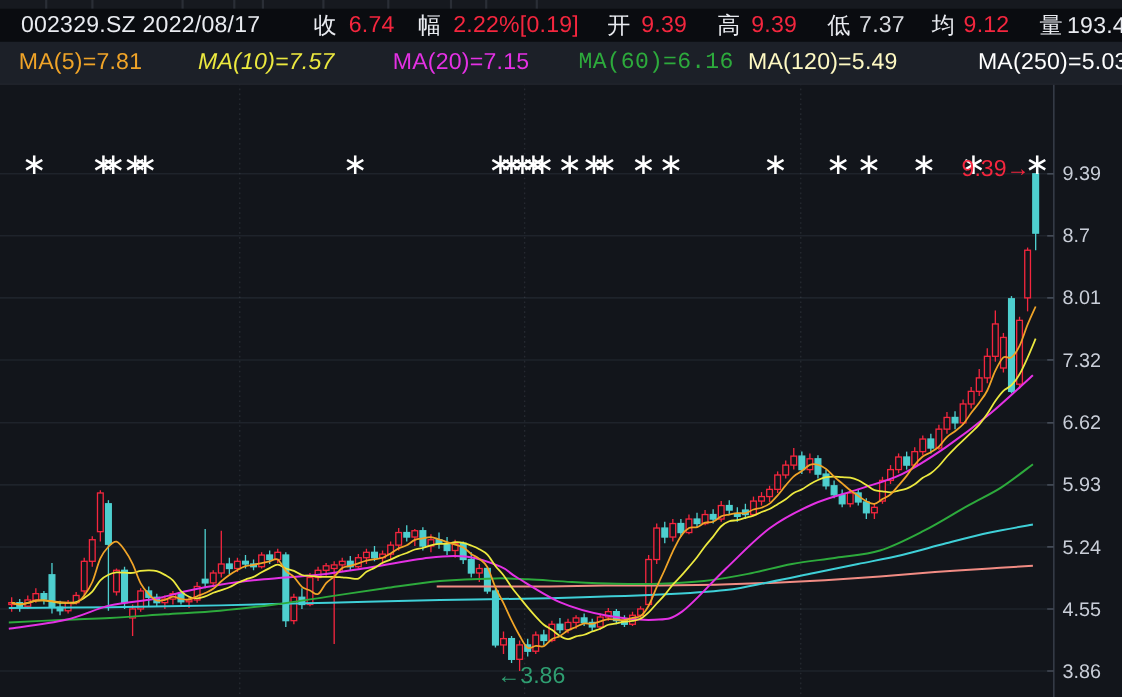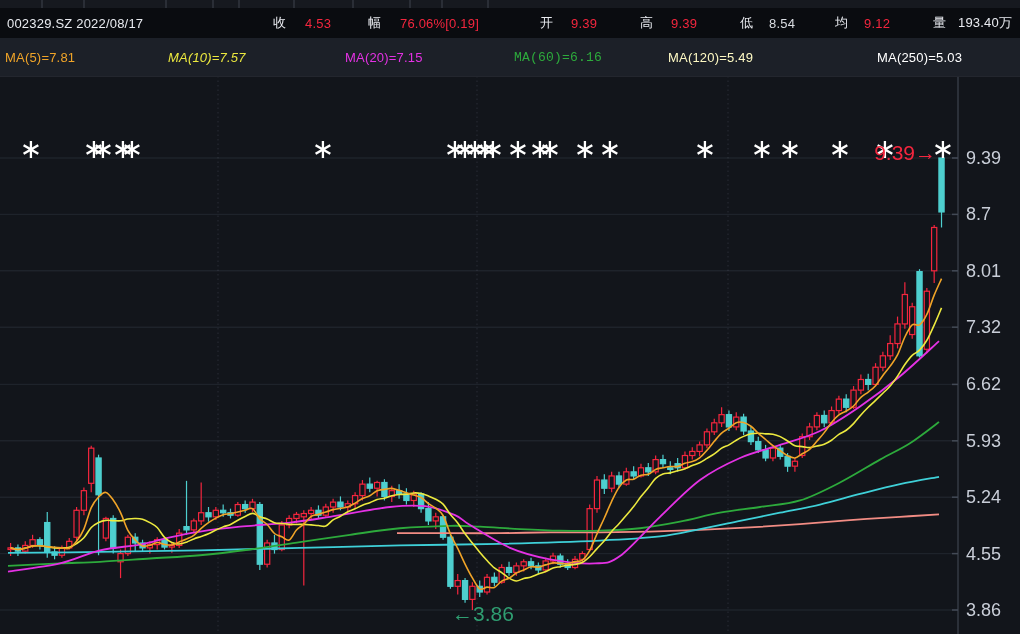--- a/index.html
+++ b/index.html
@@ -4,21 +4,21 @@
 <style>
   html,body{margin:0;padding:0;background:#000;}
   .screen{position:relative;width:1020px;height:634px;background:#12151b;overflow:hidden;
           font-family:"Liberation Sans",sans-serif;}
   .top-strip{position:absolute;left:0;top:0;width:1020px;height:8px;background:#16191f;}
   .top-strip i{position:absolute;top:0;width:2px;height:8px;background:#2a2e36;}
   .hrow1{position:absolute;left:0;top:8px;width:1020px;height:30px;background:#0a0c10;}
   .hrow2{position:absolute;left:0;top:38px;width:1020px;height:38px;background:#1c2028;
          border-bottom:1px solid #23262e;}
   .hrow1 span,.hrow2 span{position:absolute;top:50%;transform:translateY(-50%);
-         font-size:13px;white-space:nowrap;letter-spacing:0.2px;}
+         font-size:21px;white-space:nowrap;letter-spacing:0.2px;margin-left:12px;}
   .w{color:#e9ebf0;} .r{color:#f4263e;} .g2{color:#d9dce1;}
   #chart-svg{position:absolute;left:0;top:0;}
 </style>
 </head>
 <body>
 
 <div class="screen">
 
   <svg id="chart-svg" width="1020" height="634">
       <g>
@@ -360,29 +360,29 @@
       <i style="left: 293px;"></i>
       <i style="left: 352px;"></i>
       <i style="left: 409px;"></i>
       <i style="left: 441px;"></i>
       <i style="left: 487px;"></i>
     </div>
 
   <div class="hrow1">
     <span class="w" style="left:7px">002329.SZ 2022/08/17</span>
     <span class="w" style="left:273px">收</span>
-    <span class="r" style="left:305px">4.53</span>
+    <span class="r" style="left:305px">6.74</span>
     <span class="w" style="left:368px">幅</span>
-    <span class="r" style="left:400px">76.06%[0.19]</span>
+    <span class="r" style="left:400px">2.22%[0.19]</span>
     <span class="w" style="left:540px">开</span>
     <span class="r" style="left:571px">9.39</span>
     <span class="w" style="left:640px">高</span>
     <span class="r" style="left:671px">9.39</span>
     <span class="w" style="left:740px">低</span>
-    <span class="g2" style="left:769px">8.54</span>
+    <span class="g2" style="left:769px">7.37</span>
     <span class="w" style="left:835px">均</span>
     <span class="r" style="left:864px">9.12</span>
     <span class="w" style="left:933px">量</span>
     <span class="w" style="left:958px">193.40万</span>
   </div>
 
   <div class="hrow2">
     <span id="ma-l0" style="left: 5px; color: rgb(240, 164, 40);">MA(5)=7.81</span>
     <span id="ma-l1" style="left: 168px; color: rgb(236, 233, 63); font-style: italic;">MA(10)=7.57</span>
     <span id="ma-l2" style="left: 345px; color: rgb(228, 49, 228); text-align: right;">MA(20)=7.15</span>

